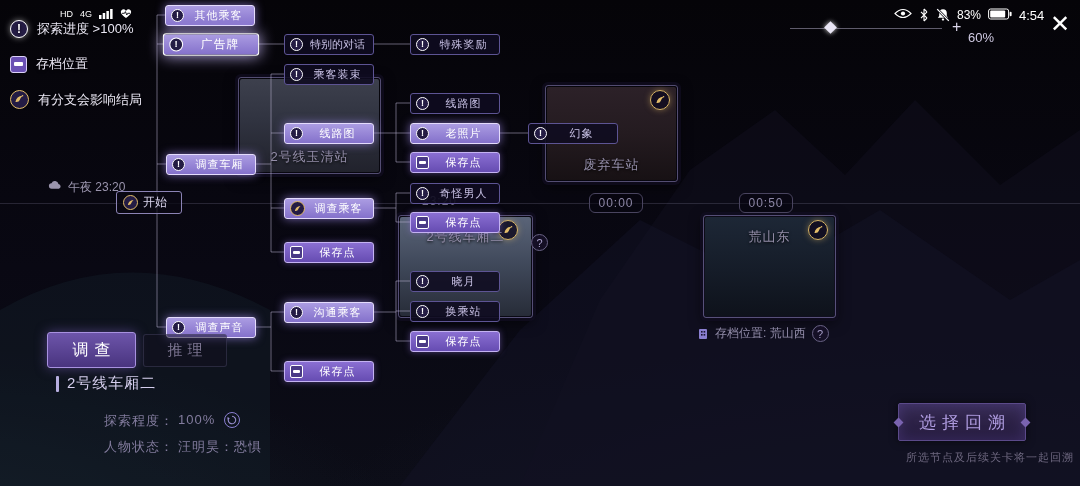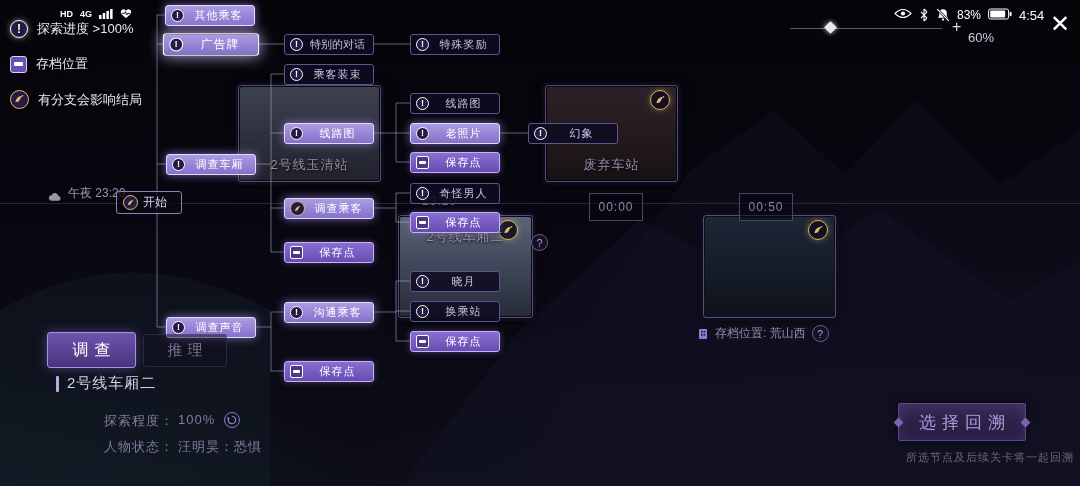--- a/index.html
+++ b/index.html
@@ -9,21 +9,21 @@
     background:
       radial-gradient(900px 360px at -8% 112%, rgba(40,70,82,.30) 0%, transparent 55%),
       radial-gradient(1100px 480px at 85% 125%, rgba(38,40,72,.35) 0%, transparent 60%),
       linear-gradient(180deg,#050408 0%,#090813 55%,#0c0d17 100%);}
   svg{display:block}
 
   
   .bg-art{position:absolute;inset:0;z-index:0;pointer-events:none}
 
   
-  .time-chip{position:absolute;z-index:2;width:54px;height:28px;border:1px solid #49445f;border-radius:0;
+  .time-chip{position:absolute;z-index:2;width:54px;height:20px;border:1px solid #49445f;border-radius:6px;
     background:rgba(8,6,16,.55);color:#8d87a6;font-size:12px;letter-spacing:1px;
     display:flex;align-items:center;justify-content:center}
 
   
   .card{position:absolute;z-index:1;border:1px solid rgba(146,134,196,.55);border-radius:3px;
     box-shadow:0 0 0 3px rgba(18,14,36,.65), 0 4px 14px rgba(0,0,0,.6)}
   .card .img{position:absolute;inset:1px;border-radius:2px}
   .card .caption{position:absolute;left:0;right:0;text-align:center;font-size:13px;color:#948ea9;
     letter-spacing:1px;text-shadow:0 1px 3px #000}
   .cap-bottom{bottom:7px}
@@ -49,28 +49,28 @@
     font-size:9px;font-weight:bold;line-height:1;display:flex;align-items:center;justify-content:center;flex:0 0 auto}
   .ic-save{width:13px;height:13px;border-radius:2px;border:1px solid #fff;background:#4a3a86;position:relative;flex:0 0 auto}
   .ic-save::after{content:"";position:absolute;left:2px;right:2px;top:4px;height:3px;background:#fff;border-radius:1px}
   .ic-swan{width:15px;height:15px;border-radius:50%;border:1px solid #e3bd6a;background:#241c44;
     display:flex;align-items:center;justify-content:center;flex:0 0 auto}
 
   .start-node{position:absolute;z-index:3;left:116px;top:191px;width:66px;height:23px;border:1px solid #8b83b5;
     border-radius:3px;background:rgba(10,8,20,.72);display:flex;align-items:center;gap:5px;padding:0 6px;
     font-size:12px;color:#dcd7f0;cursor:pointer}
 
-  .weather{position:absolute;z-index:2;left:47px;top:185px;display:flex;align-items:flex-end;gap:5px;
+  .weather{position:absolute;z-index:2;left:47px;top:179px;display:flex;align-items:flex-start;gap:5px;
     font-size:12px;color:#9a94ad}
 
   
   .sb-left{position:absolute;z-index:5;left:60px;top:8px;display:flex;align-items:center;gap:7px}
   .sb-right{position:absolute;z-index:5;left:894px;top:8px;display:flex;align-items:flex-start;gap:7px}
   .sb-txt{font-size:12px;color:#fff}
-  .sb-badge{font-size:9px;font-weight:bold;color:#fff;letter-spacing:0}
+  .sb-badge{font-size:9px;font-weight:normal;color:#fff;letter-spacing:0}
   .close-btn{position:absolute;z-index:6;left:1044px;top:8px;width:32px;height:32px;display:flex;align-items:center;
     justify-content:center;font-size:24px;font-weight:bold;color:#fff;cursor:pointer}
 
   
   .zoom-line{position:absolute;z-index:5;left:790px;top:28px;width:152px;height:1px;background:rgba(205,198,228,.45);cursor:pointer}
   .zoom-handle{position:absolute;z-index:6;left:826px;top:23px;width:9px;height:9px;background:#e9e5f5;
     transform:rotate(45deg);box-shadow:0 0 5px rgba(255,255,255,.8);cursor:pointer}
   .zoom-plus{position:absolute;z-index:5;left:952px;top:18px;font-size:16px;color:#dcd7ec;cursor:pointer}
   .zoom-val{position:absolute;z-index:5;left:968px;top:30px;font-size:13px;color:#cfc9e2}
 
@@ -210,21 +210,21 @@
       <svg width="16" height="11" viewBox="0 0 16 12">
           <path d="M4.5 10.5 a3 3 0 0 1 -.3-6 a4 4 0 0 1 7.6.9 a2.6 2.6 0 0 1 .4 5.1 Z" fill="#9a94ac"></path>
         </svg>
     </span>
     <span>午夜 23:20</span>
   </div>
 
   <div class="time-chip" style="left:589px;top:193px">00:00</div>
   <div class="time-chip" style="left:739px;top:193px">00:50</div>
 
-  <div class="card" style="left:238px;top:85px;width:143px;height:97px">
+  <div class="card" style="left:238px;top:77px;width:143px;height:97px">
     <div class="img" style="background:linear-gradient(180deg,#3d404d 0%,#303340 45%,#21222c 100%)"></div>
     <div class="caption cap-bottom">2号线玉清站</div>
   </div>
 
   <div class="card" style="left:545px;top:85px;width:133px;height:97px">
     <div class="img" style="background:linear-gradient(180deg,#2c2128 0%,#241b20 50%,#171114 100%)"></div>
     <span class="corner-swan">
       <svg width="13" height="13" viewBox="0 0 16 16">
           <path d="M3 11 Q4 4 12 3 Q9 6 8.3 8.5 Q7.5 11.5 3 11 Z" fill="#e3bd6a"></path>
           <circle cx="11.8" cy="3.4" r="0.9" fill="#e3bd6a"></circle>
@@ -247,20 +247,21 @@
   </div>
 
   <div class="card" style="left:703px;top:215px;width:133px;height:103px">
     <div class="img" style="background:linear-gradient(180deg,#1d2736 0%,#151c28 55%,#0e121b 100%)"></div>
     <span class="corner-swan">
       <svg width="13" height="13" viewBox="0 0 16 16">
           <path d="M3 11 Q4 4 12 3 Q9 6 8.3 8.5 Q7.5 11.5 3 11 Z" fill="#e3bd6a"></path>
           <circle cx="11.8" cy="3.4" r="0.9" fill="#e3bd6a"></circle>
         </svg>
     </span>
+    <div class="caption cap-top">荒山东</div>
   </div>
 
   <div class="other-loc">
     <span>
       <svg width="12" height="12" viewBox="0 0 12 12">
           <rect x="2" y="1" width="8" height="10" rx="1" fill="#8a7fd0"></rect>
           <rect x="4" y="3" width="1.6" height="1.6" fill="#1a1430"></rect>
           <rect x="6.6" y="3" width="1.6" height="1.6" fill="#1a1430"></rect>
           <rect x="4" y="6" width="1.6" height="1.6" fill="#1a1430"></rect>
           <rect x="6.6" y="6" width="1.6" height="1.6" fill="#1a1430"></rect>

